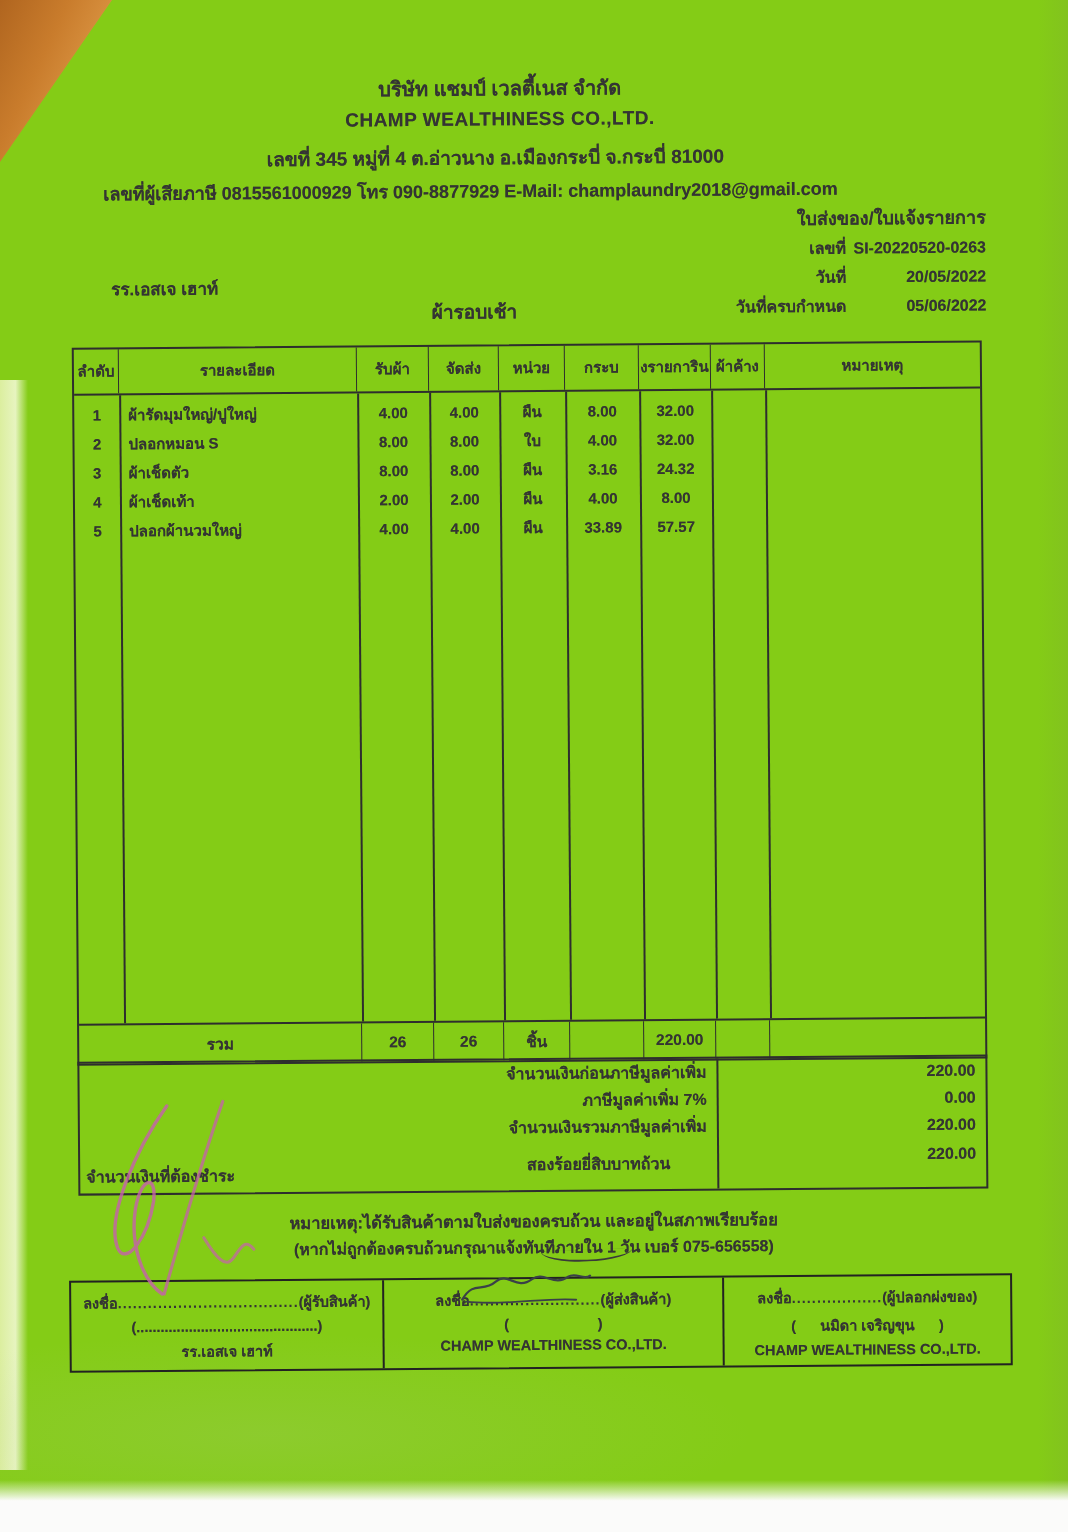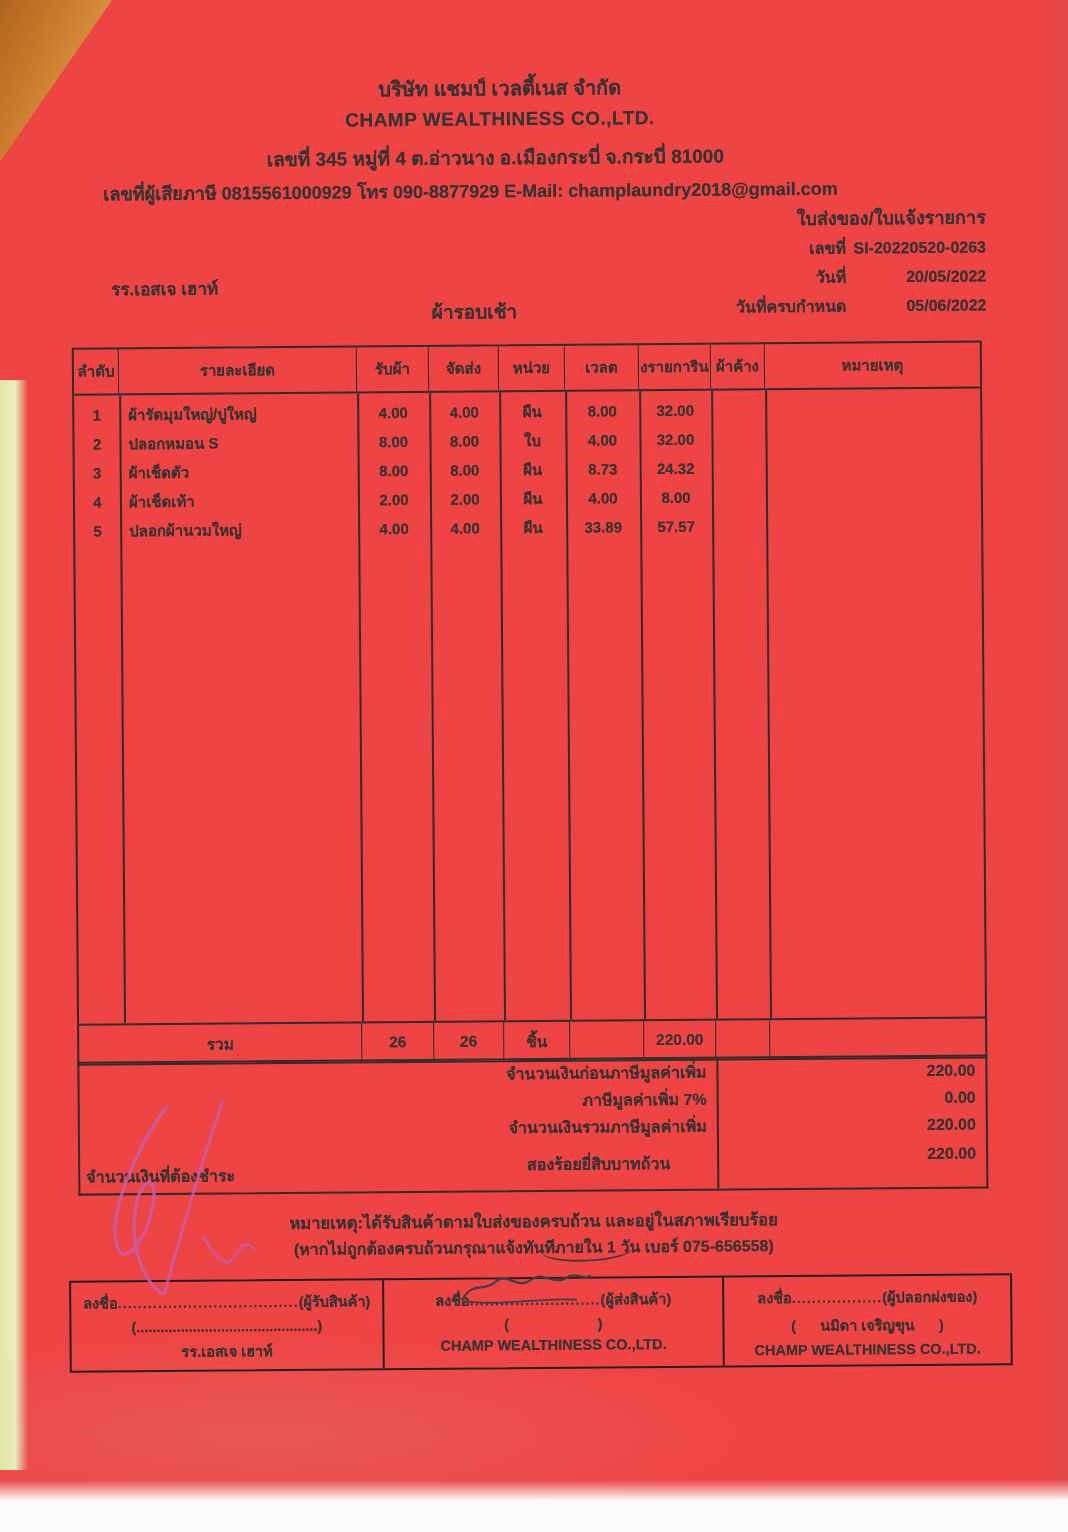--- a/index.html
+++ b/index.html
@@ -1,21 +1,21 @@
 <!DOCTYPE html>
 <html><head>
 <meta charset="utf-8">
 <style>
   html,body{margin:0;padding:0;}
   body{
     width:1068px;height:1532px;overflow:hidden;background:#f6f6f4;
     font-family:"Liberation Sans","DejaVu Sans",sans-serif;
     color:#343434;
   }
-  .stage{position:relative;width:1068px;height:1532px;background:#ef4444;overflow:hidden;}
+  .stage{position:relative;width:1068px;height:1532px;background:#84cc16;overflow:hidden;}
   
   .corner-orange{position:absolute;left:0;top:0;width:118px;height:170px;
     clip-path:polygon(0 0,112px 0,0 162px);
     background:linear-gradient(115deg,#b0651f 0%,#c97c2c 35%,#d8913f 60%,#c3762a 100%);}
   .left-green{position:absolute;left:0;top:380px;width:28px;height:1090px;
     background:linear-gradient(to right,#e0f0a6 0%,#ecf6c8 55%,rgba(255,255,255,0) 100%);opacity:.95;}
   .right-shadow{position:absolute;right:0;top:0;width:30px;height:100%;
     background:linear-gradient(to right,rgba(0,0,0,0),rgba(110,110,100,0.10));}
   .bottom-shade{position:absolute;left:0;bottom:30px;width:760px;height:170px;
     background:radial-gradient(ellipse at 35% 60%,rgba(185,200,165,0.16),rgba(255,255,255,0) 70%);}
@@ -116,21 +116,21 @@
     <div class="t soft customer">รร.เอสเจ เฮาท์</div>
     <div class="t ctr soft batch">ผ้ารอบเช้า</div>
 
     <div class="invoice-table">
       <div class="thead">
         <div class="hc c0 soft">ลำดับ</div>
         <div class="hc c1 soft">รายละเอียด</div>
         <div class="hc c2 soft">รับผ้า</div>
         <div class="hc c3 soft">จัดส่ง</div>
         <div class="hc c4 soft">หน่วย</div>
-        <div class="hc c5 soft">เวลต</div>
+        <div class="hc c5 soft">กระบ</div>
         <div class="hc c6 soft">งรายการิน</div>
         <div class="hc c7 soft">ผ้าค้าง</div>
         <div class="hc c8 soft">หมายเหตุ</div>
       </div>
 
       <div class="tbody">
         <div class="vline" style="left:45px"></div>
         <div class="vline" style="left:283px"></div>
         <div class="vline" style="left:355px"></div>
         <div class="vline" style="left:425px"></div>
@@ -161,21 +161,21 @@
           <div class="tc c6 soft">32.00</div>
           <div class="tc c7 soft"></div>
           <div class="tc c8 soft"></div>
         </div>
         <div class="trow">
           <div class="tc c0 soft">3</div>
           <div class="tc c1 desc soft">ผ้าเช็ดตัว</div>
           <div class="tc c2 soft">8.00</div>
           <div class="tc c3 soft">8.00</div>
           <div class="tc c4 soft">ผืน</div>
-          <div class="tc c5 soft">8.73</div>
+          <div class="tc c5 soft">3.16</div>
           <div class="tc c6 soft">24.32</div>
           <div class="tc c7 soft"></div>
           <div class="tc c8 soft"></div>
         </div>
         <div class="trow">
           <div class="tc c0 soft">4</div>
           <div class="tc c1 desc soft">ผ้าเช็ดเท้า</div>
           <div class="tc c2 soft">2.00</div>
           <div class="tc c3 soft">2.00</div>
           <div class="tc c4 soft">ผืน</div>

